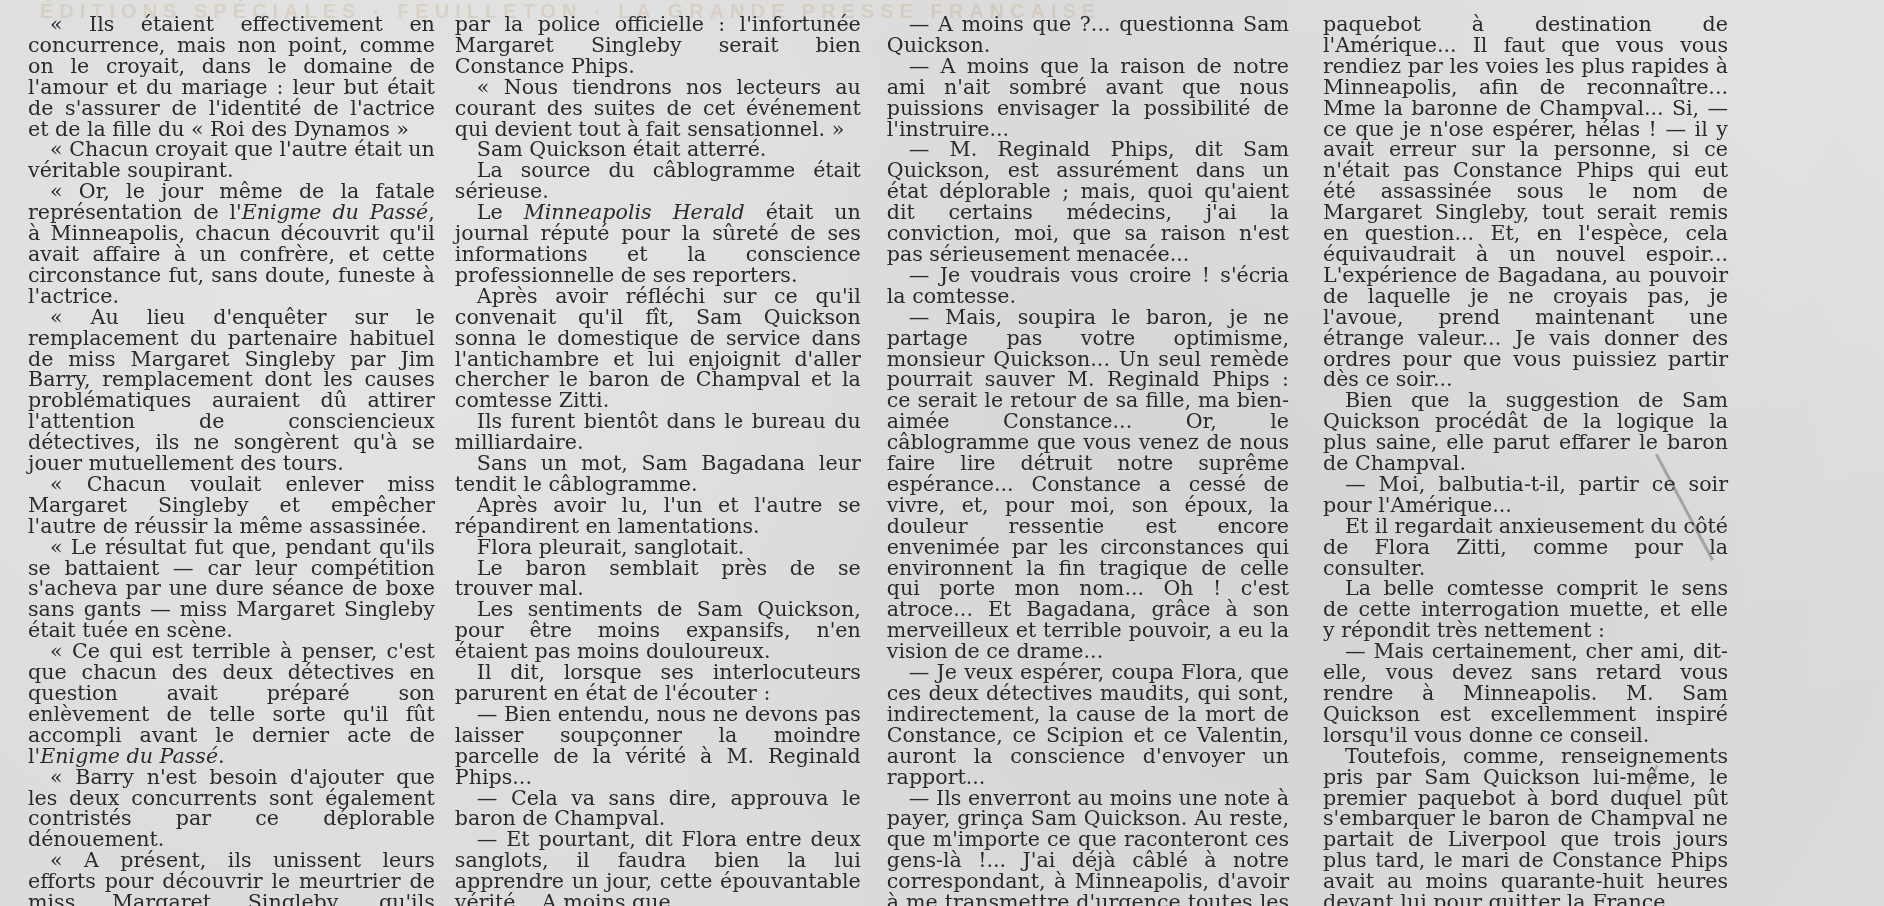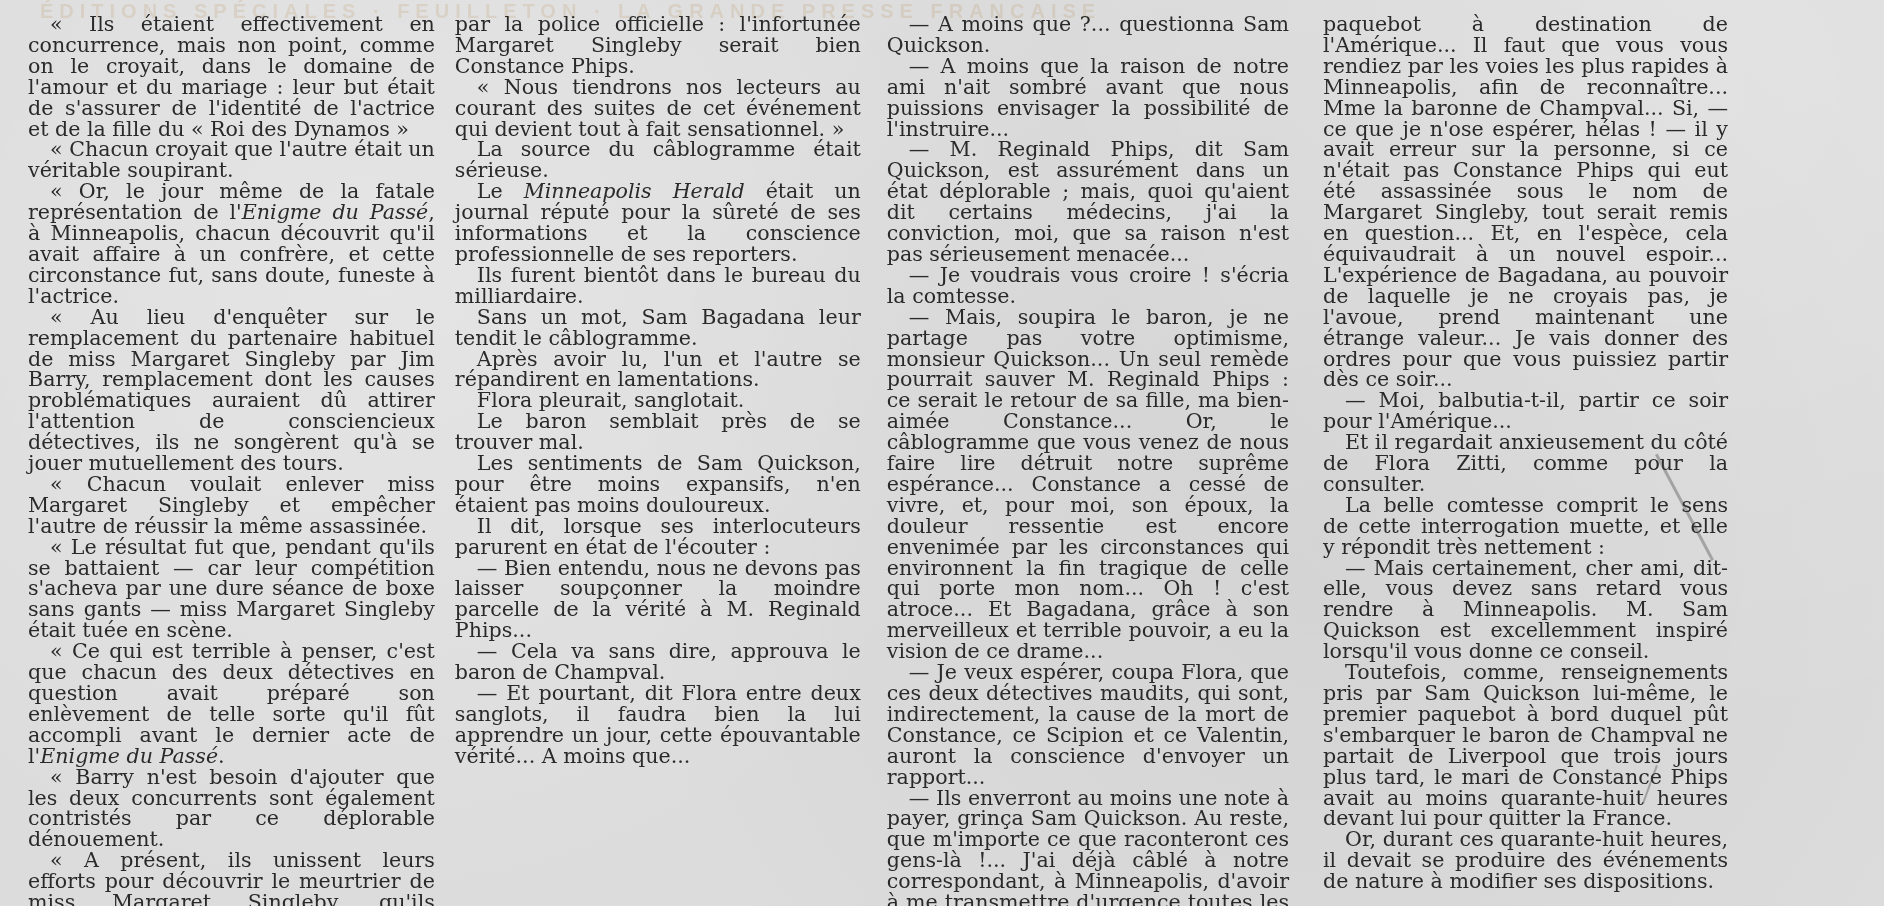--- a/index.html
+++ b/index.html
@@ -91,22 +91,24 @@
         <p class="para">« Chacun voulait enlever miss Margaret Singleby et empêcher l'autre de réussir la même assassinée.</p>
         <p class="para">« Le résultat fut que, pendant qu'ils se battaient — car leur compétition s'acheva par une dure séance de boxe sans gants — miss Margaret Singleby était tuée en scène.</p>
         <p class="para"><span>« Ce qui est terrible à penser, c'est que chacun des deux détectives en question avait préparé son enlèvement de telle sorte qu'il fût accompli avant le dernier acte de l'</span><i>Enigme du Passé</i><span>.</span></p>
         <p class="para">« Barry n'est besoin d'ajouter que les deux concurrents sont également contristés par ce déplorable dénouement.</p>
         <p class="para">« A présent, ils unissent leurs efforts pour découvrir le meurtrier de miss Margaret Singleby, qu'ils affirment plus que jamais être miss Constance Phips.</p>
         <p class="para">« Aux dernières nouvelles, John Barry est toujours introuvable ; mais l'hypothèse des deux détectives, dont les noms de guerre sont Scipion et Valentin, est admise</p>
       </div>
     <div class="col col-2">
         <p class="para cont">par la police officielle : l'infortunée Margaret Singleby serait bien Constance Phips.</p>
         <p class="para">« Nous tiendrons nos lecteurs au courant des suites de cet événement qui devient tout à fait sensationnel. »</p>
+        <p class="para">Sam Quickson était atterré.</p>
         <p class="para">La source du câblogramme était sérieuse.</p>
         <p class="para"><span>Le </span><i>Minneapolis Herald</i><span> était un journal réputé pour la sûreté de ses informations et la conscience professionnelle de ses reporters.</span></p>
+        <p class="para">Après avoir réfléchi sur ce qu'il convenait qu'il fît, Sam Quickson sonna le domestique de service dans l'antichambre et lui enjoignit d'aller chercher le baron de Champval et la comtesse Zitti.</p>
         <p class="para">Ils furent bientôt dans le bureau du milliardaire.</p>
         <p class="para">Sans un mot, Sam Bagadana leur tendit le câblogramme.</p>
         <p class="para">Après avoir lu, l'un et l'autre se répandirent en lamentations.</p>
         <p class="para">Flora pleurait, sanglotait.</p>
         <p class="para">Le baron semblait près de se trouver mal.</p>
         <p class="para">Les sentiments de Sam Quickson, pour être moins expansifs, n'en étaient pas moins douloureux.</p>
         <p class="para">Il dit, lorsque ses interlocuteurs parurent en état de l'écouter :</p>
         <p class="para">— Bien entendu, nous ne devons pas laisser soupçonner la moindre parcelle de la vérité à M. Reginald Phips...</p>
         <p class="para">— Cela va sans dire, approuva le baron de Champval.</p>
         <p class="para">— Et pourtant, dit Flora entre deux sanglots, il faudra bien la lui apprendre un jour, cette épouvantable vérité... A moins que...</p>
@@ -115,20 +117,21 @@
         <p class="para">— A moins que ?... questionna Sam Quickson.</p>
         <p class="para">— A moins que la raison de notre ami n'ait sombré avant que nous puissions envisager la possibilité de l'instruire...</p>
         <p class="para">— M. Reginald Phips, dit Sam Quickson, est assurément dans un état déplorable ; mais, quoi qu'aient dit certains médecins, j'ai la conviction, moi, que sa raison n'est pas sérieusement menacée...</p>
         <p class="para">— Je voudrais vous croire ! s'écria la comtesse.</p>
         <p class="para">— Mais, soupira le baron, je ne partage pas votre optimisme, monsieur Quickson... Un seul remède pourrait sauver M. Reginald Phips : ce serait le retour de sa fille, ma bien-aimée Constance... Or, le câblogramme que vous venez de nous faire lire détruit notre suprême espérance... Constance a cessé de vivre, et, pour moi, son époux, la douleur ressentie est encore envenimée par les circonstances qui environnent la fin tragique de celle qui porte mon nom... Oh ! c'est atroce... Et Bagadana, grâce à son merveilleux et terrible pouvoir, a eu la vision de ce drame...</p>
         <p class="para">— Je veux espérer, coupa Flora, que ces deux détectives maudits, qui sont, indirectement, la cause de la mort de Constance, ce Scipion et ce Valentin, auront la conscience d'envoyer un rapport...</p>
         <p class="para">— Ils enverront au moins une note à payer, grinça Sam Quickson. Au reste, que m'importe ce que raconteront ces gens-là !... J'ai déjà câblé à notre correspondant, à Minneapolis, d'avoir à me transmettre d'urgence toutes les informations qui lui parviendront... Mais, j'y songe, monsieur de Champval, vous avez, vous, quelque chose de très pressé à faire...</p>
       </div>
     <div class="col col-4">
       <p class="para cont">paquebot à destination de l'Amérique... Il faut que vous vous rendiez par les voies les plus rapides à Minneapolis, afin de reconnaître... Mme la baronne de Champval... Si, — ce que je n'ose espérer, hélas ! — il y avait erreur sur la personne, si ce n'était pas Constance Phips qui eut été assassinée sous le nom de Margaret Singleby, tout serait remis en question... Et, en l'espèce, cela équivaudrait à un nouvel espoir... L'expérience de Bagadana, au pouvoir de laquelle je ne croyais pas, je l'avoue, prend maintenant une étrange valeur... Je vais donner des ordres pour que vous puissiez partir dès ce soir...</p>
+        <p class="para">Bien que la suggestion de Sam Quickson procédât de la logique la plus saine, elle parut effarer le baron de Champval.</p>
         <p class="para">— Moi, balbutia-t-il, partir ce soir pour l'Amérique...</p>
         <p class="para">Et il regardait anxieusement du côté de Flora Zitti, comme pour la consulter.</p>
         <p class="para">La belle comtesse comprit le sens de cette interrogation muette, et elle y répondit très nettement :</p>
         <p class="para">— Mais certainement, cher ami, dit-elle, vous devez sans retard vous rendre à Minneapolis. M. Sam Quickson est excellemment inspiré lorsqu'il vous donne ce conseil.</p>
         <p class="para">Toutefois, comme, renseignements pris par Sam Quickson lui-même, le premier paquebot à bord duquel pût s'embarquer le baron de Champval ne partait de Liverpool que trois jours plus tard, le mari de Constance Phips avait au moins quarante-huit heures devant lui pour quitter la France.</p>
         <p class="para">Or, durant ces quarante-huit heures, il devait se produire des événements de nature à modifier ses dispositions.</p>
     </div>
   </div>
 
   <div class="scratch" style="left:1655px; top:455px; height:120px; transform: rotate(-28deg);"></div>

